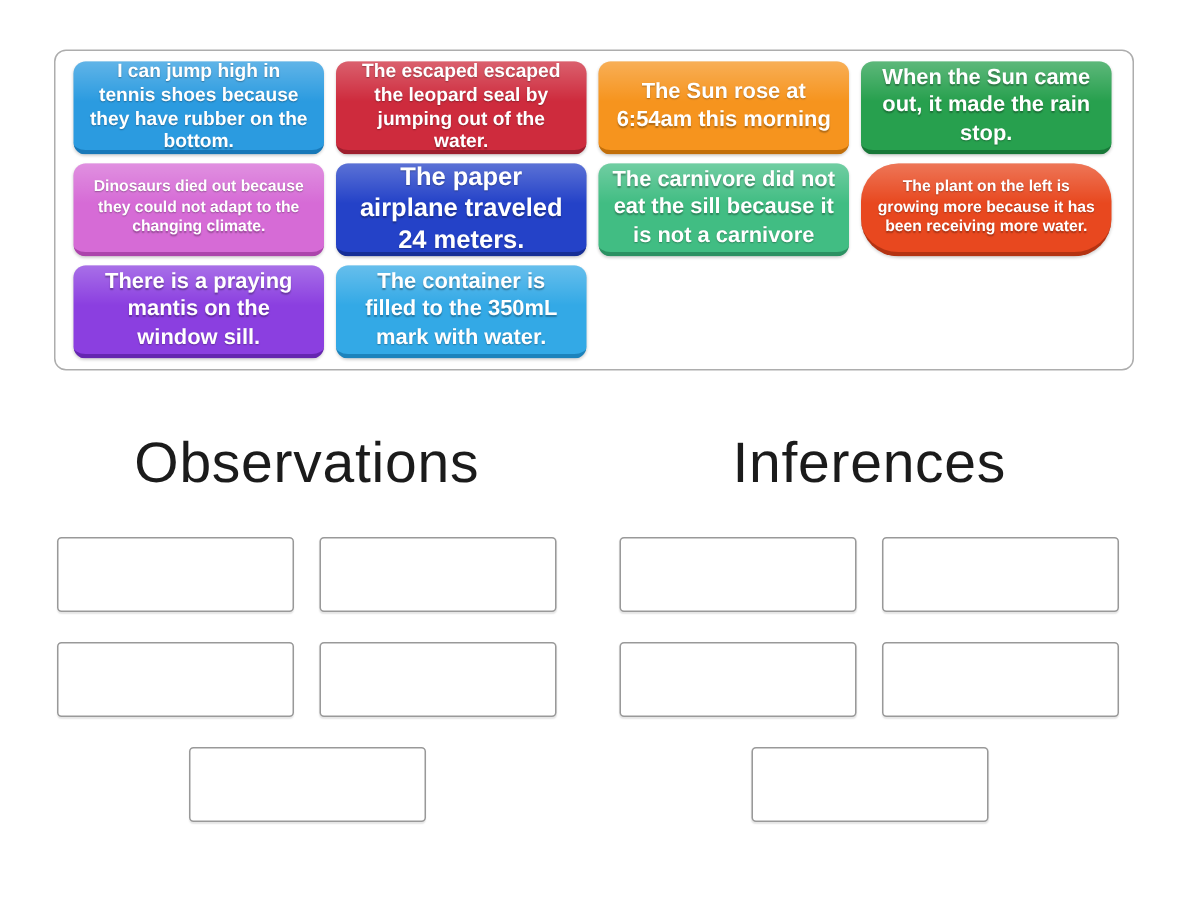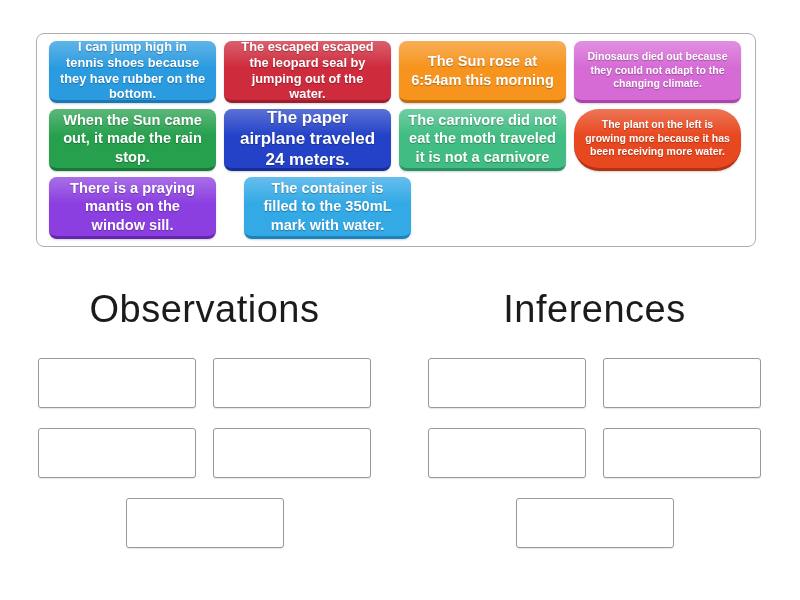--- a/index.html
+++ b/index.html
@@ -43,21 +43,21 @@
   }
   .card span { display: block; }
   .size-sm { font-size: 10.5px; line-height: 1.28; }
   .size-md { font-size: 12.8px; line-height: 1.24; }
   .size-lg { font-size: 14.6px; line-height: 1.25; }
   .size-xl { font-size: 17px;   line-height: 1.25; }
 
   
   .groups {
     position: absolute; left: 38px; top: 288px;
-    display: flex; gap: 57px;
+    display: flex; gap: 42px;
   }
   .group { width: 333px; }
   .group-title {
     margin: 0 0 27px 0;
     font-size: 38px; font-weight: 400;
     color: var(--heading);
     text-align: center;
     line-height: 1.12;
     letter-spacing: 0.5px;
   }
@@ -85,39 +85,39 @@
 
   <div class="card size-md" style="background: linear-gradient(rgba(255, 255, 255, 0.25) 0%, rgba(255, 255, 255, 0) 45%), rgb(43, 155, 224); border-bottom-color: rgb(24, 120, 184);">
         <span>I can jump high in tennis shoes because they have rubber on the bottom.</span>
       </div>
       <div class="card size-md" style="background: linear-gradient(rgba(255, 255, 255, 0.25) 0%, rgba(255, 255, 255, 0) 45%), rgb(206, 43, 61); border-bottom-color: rgb(158, 31, 46);">
         <span>The escaped escaped the leopard seal by jumping out of the water.</span>
       </div>
       <div class="card size-lg" style="background: linear-gradient(rgba(255, 255, 255, 0.25) 0%, rgba(255, 255, 255, 0) 45%), rgb(246, 148, 30); border-bottom-color: rgb(194, 111, 10);">
         <span>The Sun rose at 6:54am this morning</span>
       </div>
+      <div class="card size-lg" style="background: linear-gradient(rgba(255, 255, 255, 0.25) 0%, rgba(255, 255, 255, 0) 45%), rgb(39, 160, 78); border-bottom-color: rgb(24, 120, 56);">
+        <span>When the Sun came out, it made the rain stop.</span>
+      </div>
       <div class="card size-sm" style="background: linear-gradient(rgba(255, 255, 255, 0.25) 0%, rgba(255, 255, 255, 0) 45%), rgb(214, 107, 214); border-bottom-color: rgb(172, 68, 172);">
         <span>Dinosaurs died out because they could not adapt to the changing climate.</span>
-      </div>
-      <div class="card size-lg" style="background: linear-gradient(rgba(255, 255, 255, 0.25) 0%, rgba(255, 255, 255, 0) 45%), rgb(39, 160, 78); border-bottom-color: rgb(24, 120, 56);">
-        <span>When the Sun came out, it made the rain stop.</span>
       </div>
       <div class="card size-xl" style="background: linear-gradient(rgba(255, 255, 255, 0.25) 0%, rgba(255, 255, 255, 0) 45%), rgb(36, 66, 200); border-bottom-color: rgb(22, 46, 150);">
         <span>The paper airplane traveled 24 meters.</span>
       </div>
       <div class="card size-lg" style="background: linear-gradient(rgba(255, 255, 255, 0.25) 0%, rgba(255, 255, 255, 0) 45%), rgb(65, 189, 131); border-bottom-color: rgb(43, 145, 98);">
-        <span>The carnivore did not eat the moth traveled it is not a carnivore</span>
+        <span>The carnivore did not eat the sill because it is not a carnivore</span>
       </div>
       <div class="card size-sm" style="background: linear-gradient(rgba(255, 255, 255, 0.25) 0%, rgba(255, 255, 255, 0) 45%), rgb(232, 72, 31); border-bottom-color: rgb(180, 51, 18); border-radius: 25px;">
         <span>The plant on the left is growing more because it has been receiving more water.</span>
       </div>
       <div class="card size-lg" style="background: linear-gradient(rgba(255, 255, 255, 0.25) 0%, rgba(255, 255, 255, 0) 45%), rgb(139, 63, 224); border-bottom-color: rgb(101, 38, 176);">
         <span>There is a praying mantis on the window sill.</span>
       </div>
-      <div class="card size-lg" style="background: linear-gradient(rgba(255, 255, 255, 0.25) 0%, rgba(255, 255, 255, 0) 45%), rgb(51, 169, 230); border-bottom-color: rgb(28, 131, 188); margin-left: 20px;">
+      <div class="card size-lg" style="background: linear-gradient(rgba(255, 255, 255, 0.25) 0%, rgba(255, 255, 255, 0) 45%), rgb(51, 169, 230); border-bottom-color: rgb(28, 131, 188);">
         <span>The container is filled to the 350mL mark with water.</span>
       </div>
     </div>
 
   <div class="groups">
     <section class="group">
       <h2 class="group-title">Observations</h2>
       <div class="slots">
           <div class="slot"></div>
           <div class="slot"></div>

